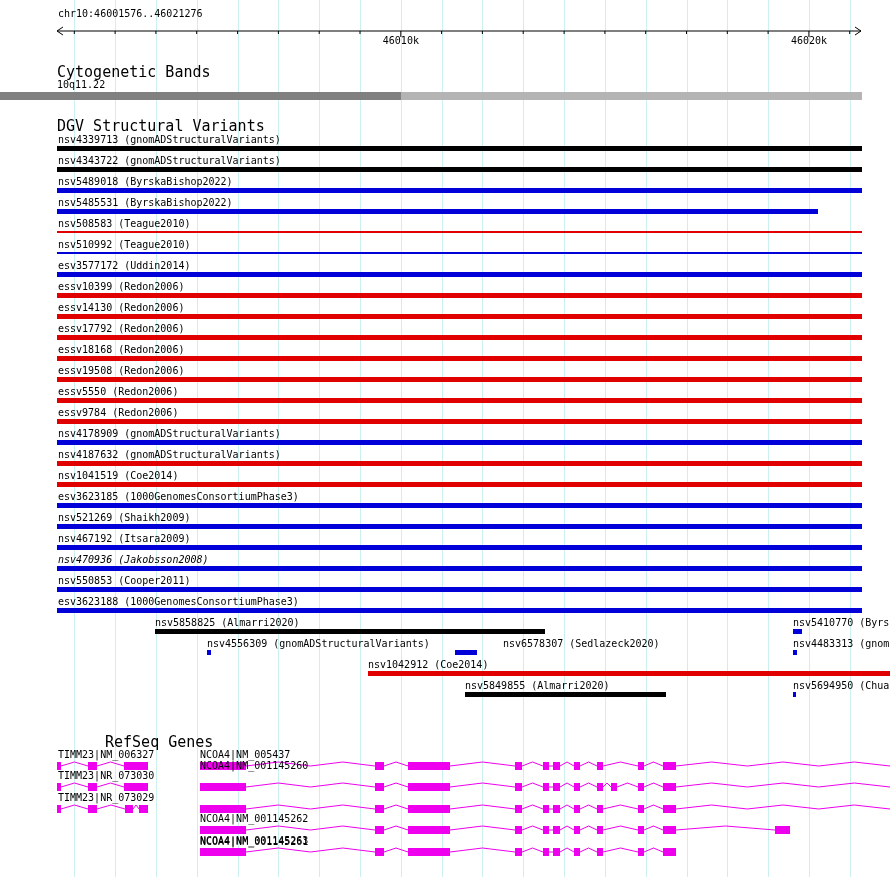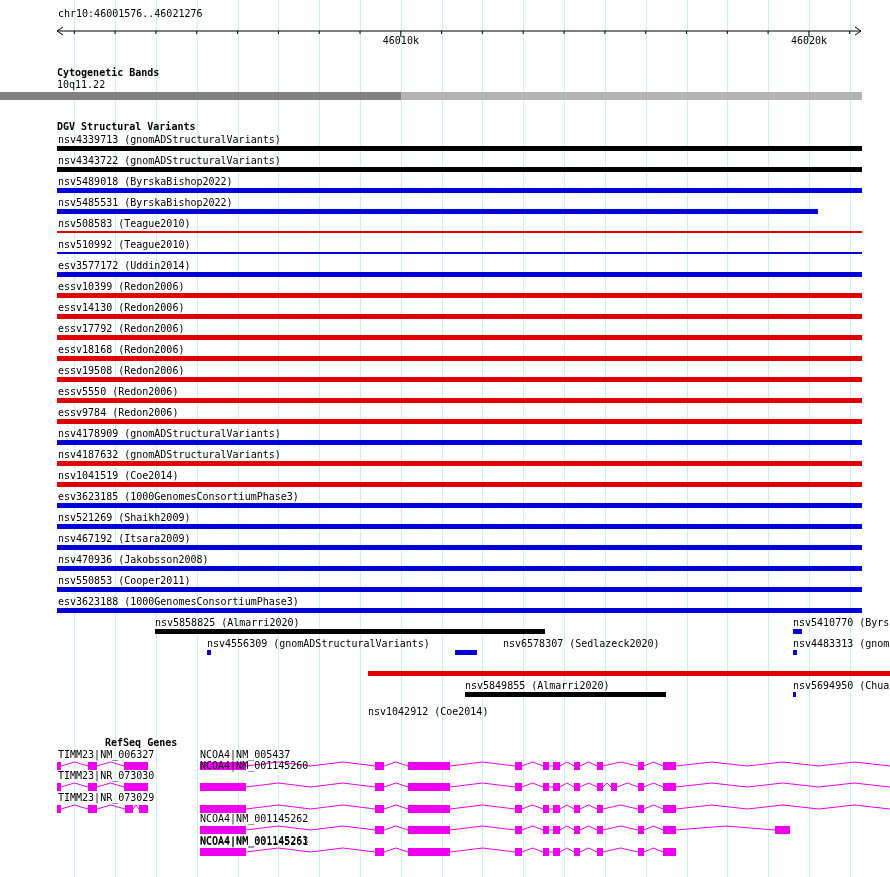--- a/index.html
+++ b/index.html
@@ -13,22 +13,22 @@
   }
   .lbl {
     position: absolute;
     font-size: 10px;
     line-height: 12px;
     color: #000000;
     white-space: pre;
   }
   .hdr {
     position: absolute;
-    font-size: 10px;
-    font-weight: 700;
+    font-size: 15px;
+    font-weight: 400;
     line-height: 13px;
     color: #000000;
     white-space: pre;
   }
   .gridline {
     position: absolute;
     top: 0;
     width: 1px;
     height: 877px;
   }
@@ -136,37 +136,37 @@
       <div class="lbl" style="left: 58px; top: 449px;">nsv4187632 (gnomADStructuralVariants)</div>
       <div class="bar" style="left: 57px; top: 461px; width: 805px; height: 5px; background: rgb(224, 0, 0);"></div>
       <div class="lbl" style="left: 58px; top: 470px;">nsv1041519 (Coe2014)</div>
       <div class="bar" style="left: 57px; top: 482px; width: 805px; height: 5px; background: rgb(224, 0, 0);"></div>
       <div class="lbl" style="left: 58px; top: 491px;">esv3623185 (1000GenomesConsortiumPhase3)</div>
       <div class="bar" style="left: 57px; top: 503px; width: 805px; height: 5px; background: rgb(0, 0, 216);"></div>
       <div class="lbl" style="left: 58px; top: 512px;">nsv521269 (Shaikh2009)</div>
       <div class="bar" style="left: 57px; top: 524px; width: 805px; height: 5px; background: rgb(0, 0, 216);"></div>
       <div class="lbl" style="left: 58px; top: 533px;">nsv467192 (Itsara2009)</div>
       <div class="bar" style="left: 57px; top: 545px; width: 805px; height: 5px; background: rgb(0, 0, 216);"></div>
-      <div class="lbl" style="left: 58px; top: 554px;">nsv470936 (Jakobsson2008)</div>
+      <div class="lbl" style="left: 58px; top: 554px; font-style: italic;">nsv470936 (Jakobsson2008)</div>
       <div class="bar" style="left: 57px; top: 566px; width: 805px; height: 5px; background: rgb(0, 0, 216);"></div>
       <div class="lbl" style="left: 58px; top: 575px;">nsv550853 (Cooper2011)</div>
       <div class="bar" style="left: 57px; top: 587px; width: 805px; height: 5px; background: rgb(0, 0, 216);"></div>
       <div class="lbl" style="left: 58px; top: 596px;">esv3623188 (1000GenomesConsortiumPhase3)</div>
       <div class="bar" style="left: 57px; top: 608px; width: 805px; height: 5px; background: rgb(0, 0, 216);"></div>
       <div class="lbl" style="left: 155px; top: 617px;">nsv5858825 (Almarri2020)</div>
       <div class="bar" style="left: 155px; top: 629px; width: 390px; height: 5px; background: rgb(0, 0, 0);"></div>
       <div class="lbl" style="left: 793px; top: 617px;">nsv5410770 (Byrs</div>
       <div class="bar" style="left: 793px; top: 629px; width: 9px; height: 5px; background: rgb(0, 0, 216);"></div>
       <div class="lbl" style="left: 207px; top: 638px;">nsv4556309 (gnomADStructuralVariants)</div>
       <div class="bar" style="left: 207px; top: 650px; width: 4px; height: 5px; background: rgb(0, 0, 216);"></div>
       <div class="lbl" style="left: 455px; top: 638px; margin-left: 48px;">nsv6578307 (Sedlazeck2020)</div>
       <div class="bar" style="left: 455px; top: 650px; width: 22px; height: 5px; background: rgb(0, 0, 216);"></div>
       <div class="lbl" style="left: 793px; top: 638px;">nsv4483313 (gnom</div>
       <div class="bar" style="left: 793px; top: 650px; width: 4px; height: 5px; background: rgb(0, 0, 216);"></div>
-      <div class="lbl" style="left: 368px; top: 659px; margin-top: 47px;">nsv1042912 (Coe2014)</div>
+      <div class="lbl" style="left: 368px; top: 659px;">nsv1042912 (Coe2014)</div>
       <div class="bar" style="left: 368px; top: 671px; width: 522px; height: 5px; background: rgb(224, 0, 0);"></div>
       <div class="lbl" style="left: 465px; top: 680px;">nsv5849855 (Almarri2020)</div>
       <div class="bar" style="left: 465px; top: 692px; width: 201px; height: 5px; background: rgb(0, 0, 0);"></div>
       <div class="lbl" style="left: 793px; top: 680px;">nsv5694950 (Chua</div>
       <div class="bar" style="left: 793px; top: 692px; width: 3px; height: 5px; background: rgb(0, 0, 216);"></div>
     </div>
 
   <div class="hdr" style="left:57px; top:736px;padding-left:48px;">RefSeq Genes</div>
   <div id="refseq-layer">
       <div class="lbl" style="left: 58px; top: 749px;">TIMM23|NM_006327</div>

